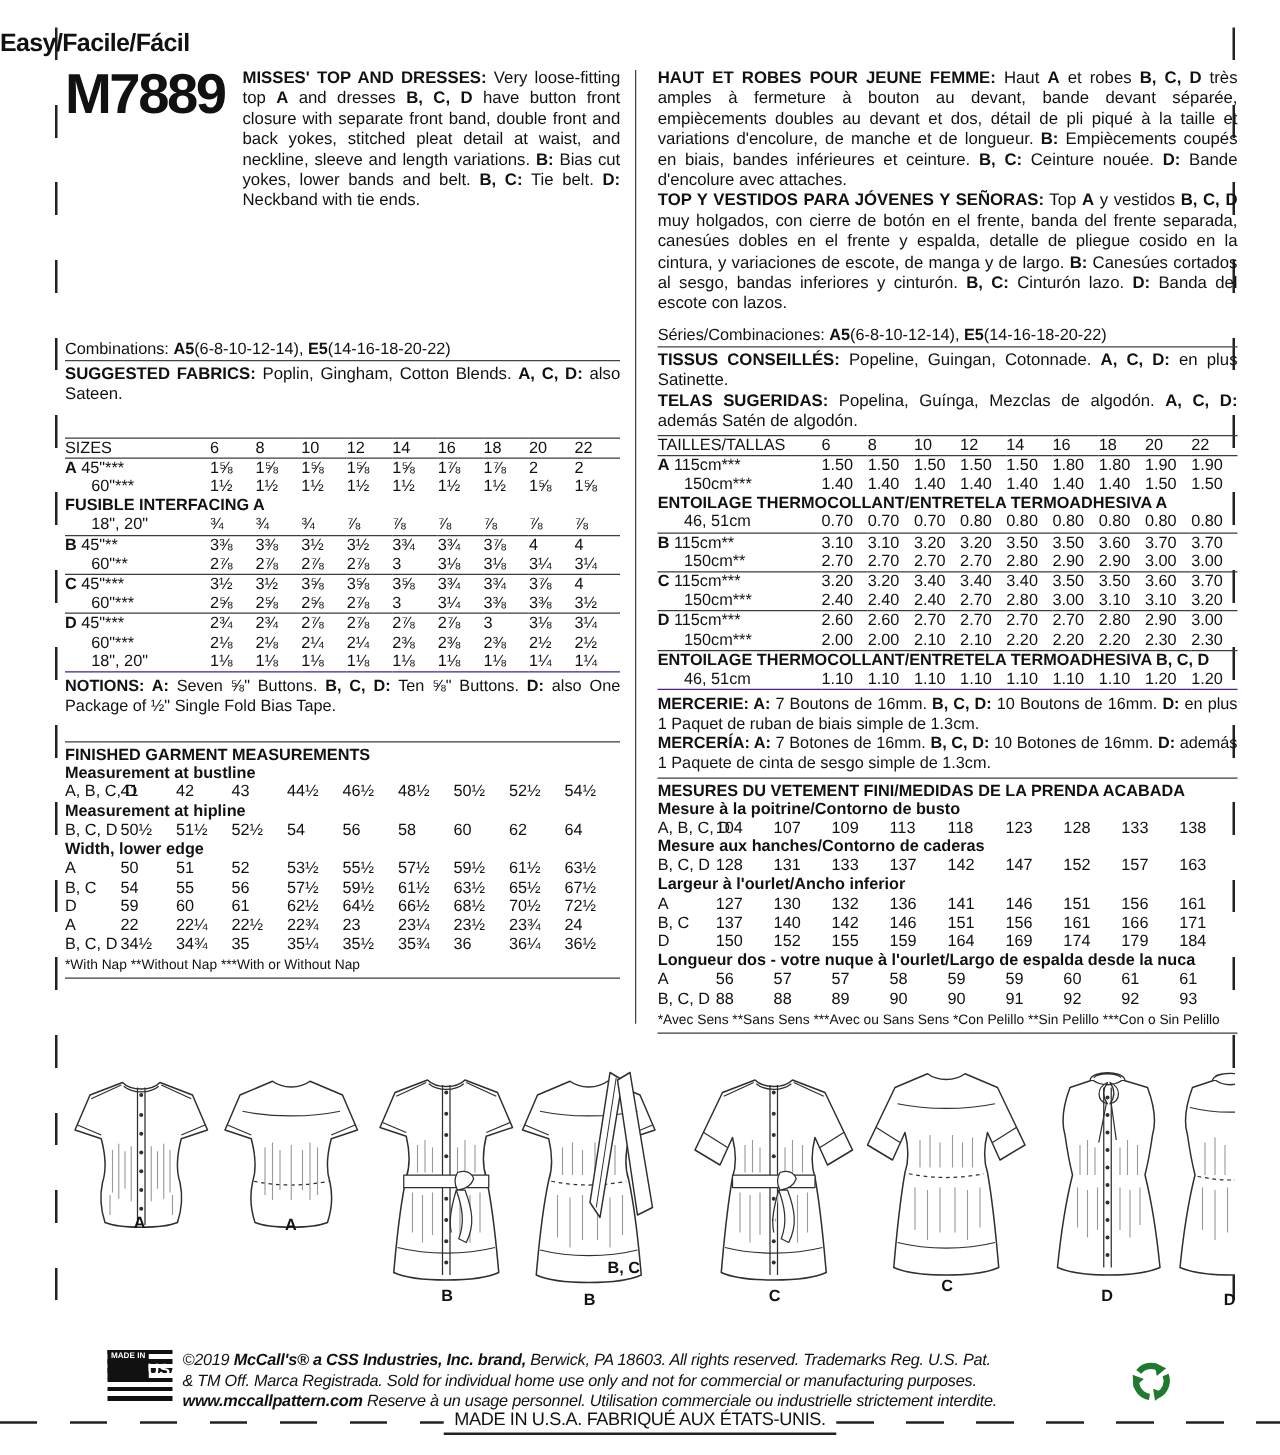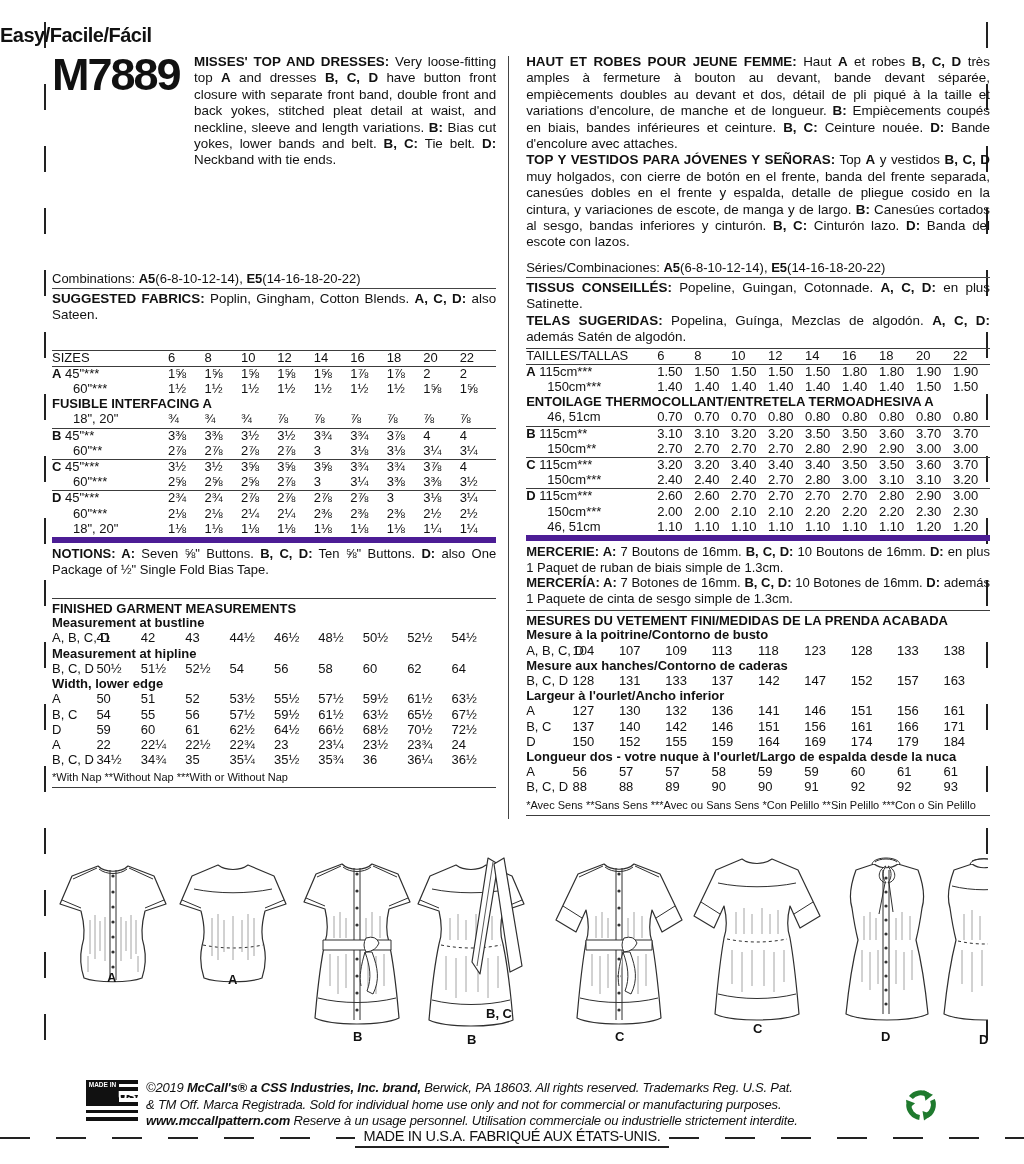--- a/index.html
+++ b/index.html
@@ -22,21 +22,21 @@
   .combo{font-size:13px;line-height:15px;border-bottom:1px solid #444;padding-bottom:2px;}
   .mt-spacer-lg{margin-top:102px;}
   .tbl{width:100%;border-collapse:collapse;table-layout:fixed;font-size:13px;}
   .tbl td{white-space:nowrap;padding:0 0 1px 0;line-height:14.2px;vertical-align:bottom;}
   .tbl-left td:first-child{width:116px;}
   .tbl-right td:first-child{width:131px;}
   .tbl tr.head td{border-top:1px solid #3c3c3c;border-bottom:1px solid #3c3c3c;}
   .tbl tr.rule td{border-top:1px solid #3c3c3c;}
   .tbl tr.ind td:first-child{padding-left:21px;}
   .tbl td.sec{font-weight:bold;}
-  .yard{border-bottom:6px solid #4c1d95;}
+  .yard{border-bottom:1px solid #4c1d95;}
   .fin{border-top:1px solid #3c3c3c;border-bottom:1px solid #3c3c3c;padding:2px 0 3px;}
   .fin-title{font-weight:bold;font-size:13px;line-height:15px;}
   .footnote{font-size:11px;line-height:14px;margin-top:2px;white-space:nowrap;}
   .drawings{position:absolute;left:36px;top:836px;}
   .drawings svg text{font-size:13px;font-weight:bold;fill:#111;}
   .footer{position:absolute;left:86px;top:1080px;width:810px;display:flex;}
   .flag{position:relative;width:52px;height:42px;margin-right:8px;flex:none;
       background:repeating-linear-gradient(to bottom,#111 0 3.6px,#fff 3.6px 7.4px);}
   .flag-canton{position:absolute;top:0;left:0;width:33px;height:23px;background:#111;color:#fff;
       text-align:center;line-height:1;}
@@ -443,20 +443,23 @@
               <td>2.00</td>
               <td>2.00</td>
               <td>2.10</td>
               <td>2.10</td>
               <td>2.20</td>
               <td>2.20</td>
               <td>2.20</td>
               <td>2.30</td>
               <td>2.30</td>
             </tr>
+            <tr class="rule">
+              <td colspan="10" class="sec">ENTOILAGE THERMOCOLLANT/ENTRETELA TERMOADHESIVA B, C, D</td>
+            </tr>
             <tr class="ind">
               <td>46, 51cm</td>
               <td>1.10</td>
               <td>1.10</td>
               <td>1.10</td>
               <td>1.10</td>
               <td>1.10</td>
               <td>1.10</td>
               <td>1.10</td>
               <td>1.20</td>

